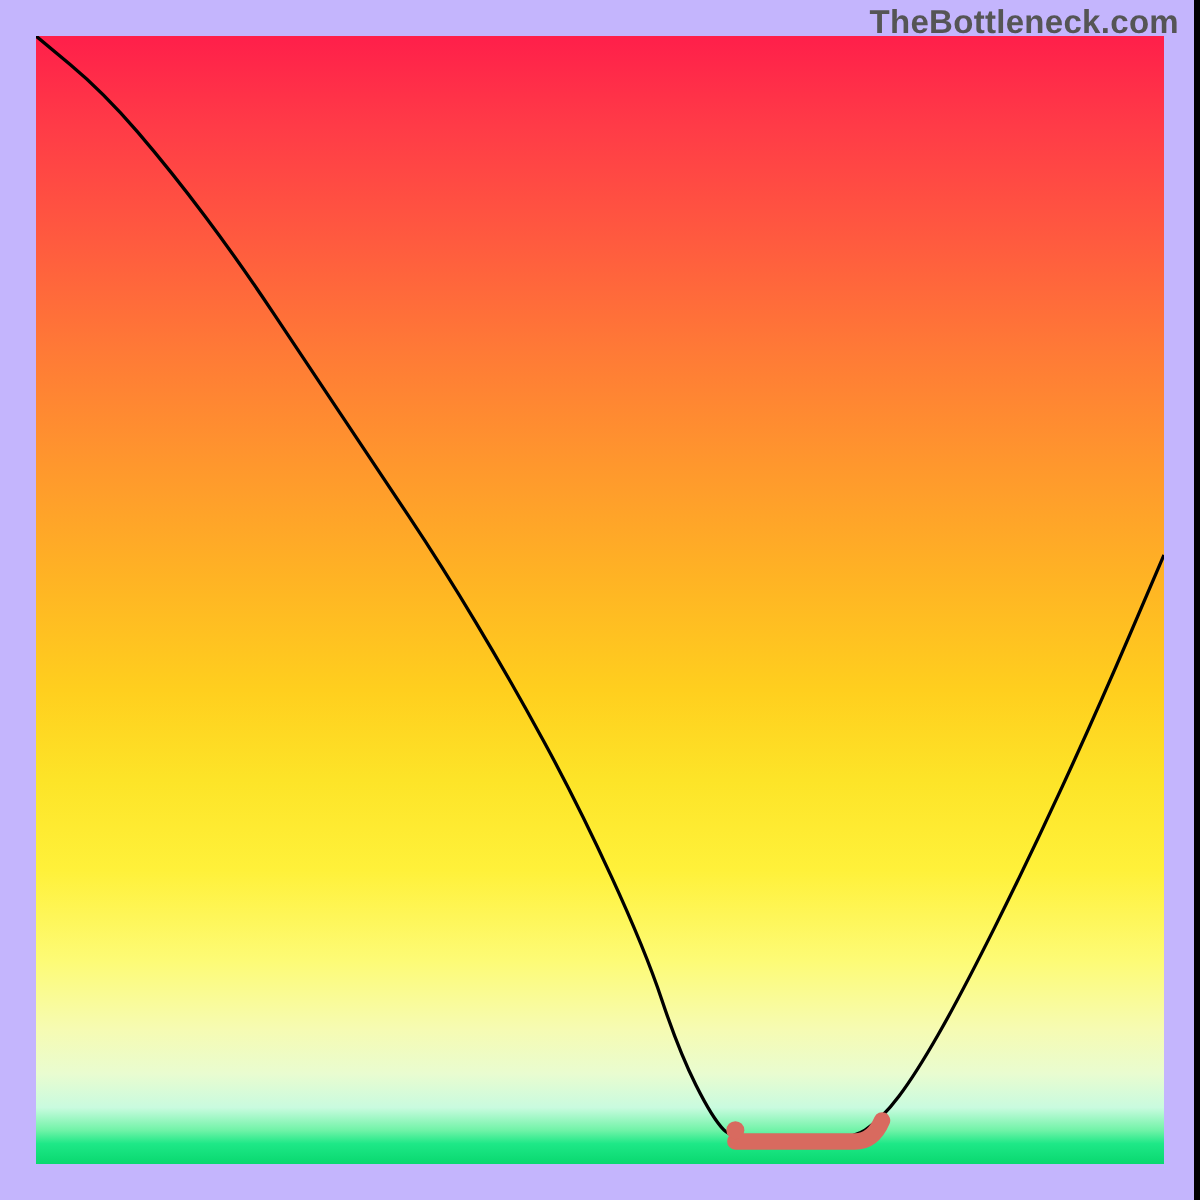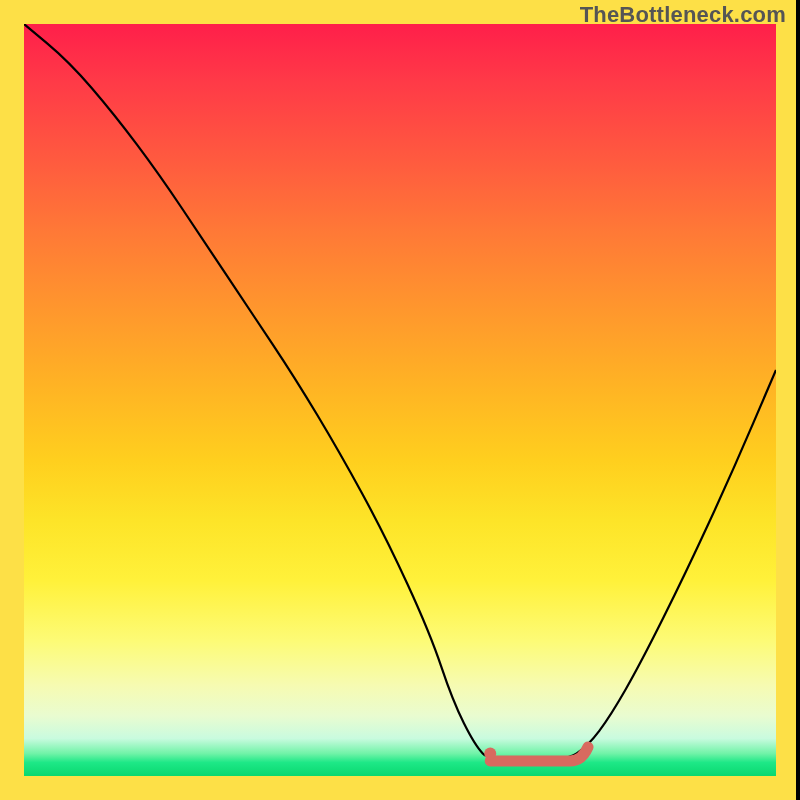--- a/index.html
+++ b/index.html
@@ -1,20 +1,20 @@
 <!DOCTYPE html>
 <html><head>
 <meta charset="utf-8">
 <style>
   * { margin: 0; padding: 0; box-sizing: border-box; }
   html, body { width: 800px; height: 800px; overflow: hidden; background: #000; }
   .frame {
     width: 796px;
     height: 800px;
-    background: #fde047;
+    background: #c4b5fd;
     position: relative;
   }
   .watermark {
     position: absolute;
     top: 2px;
     right: 10px;
     font-family: Arial, Helvetica, sans-serif;
     font-size: 22px;
     font-weight: bold;
     color: #555;

